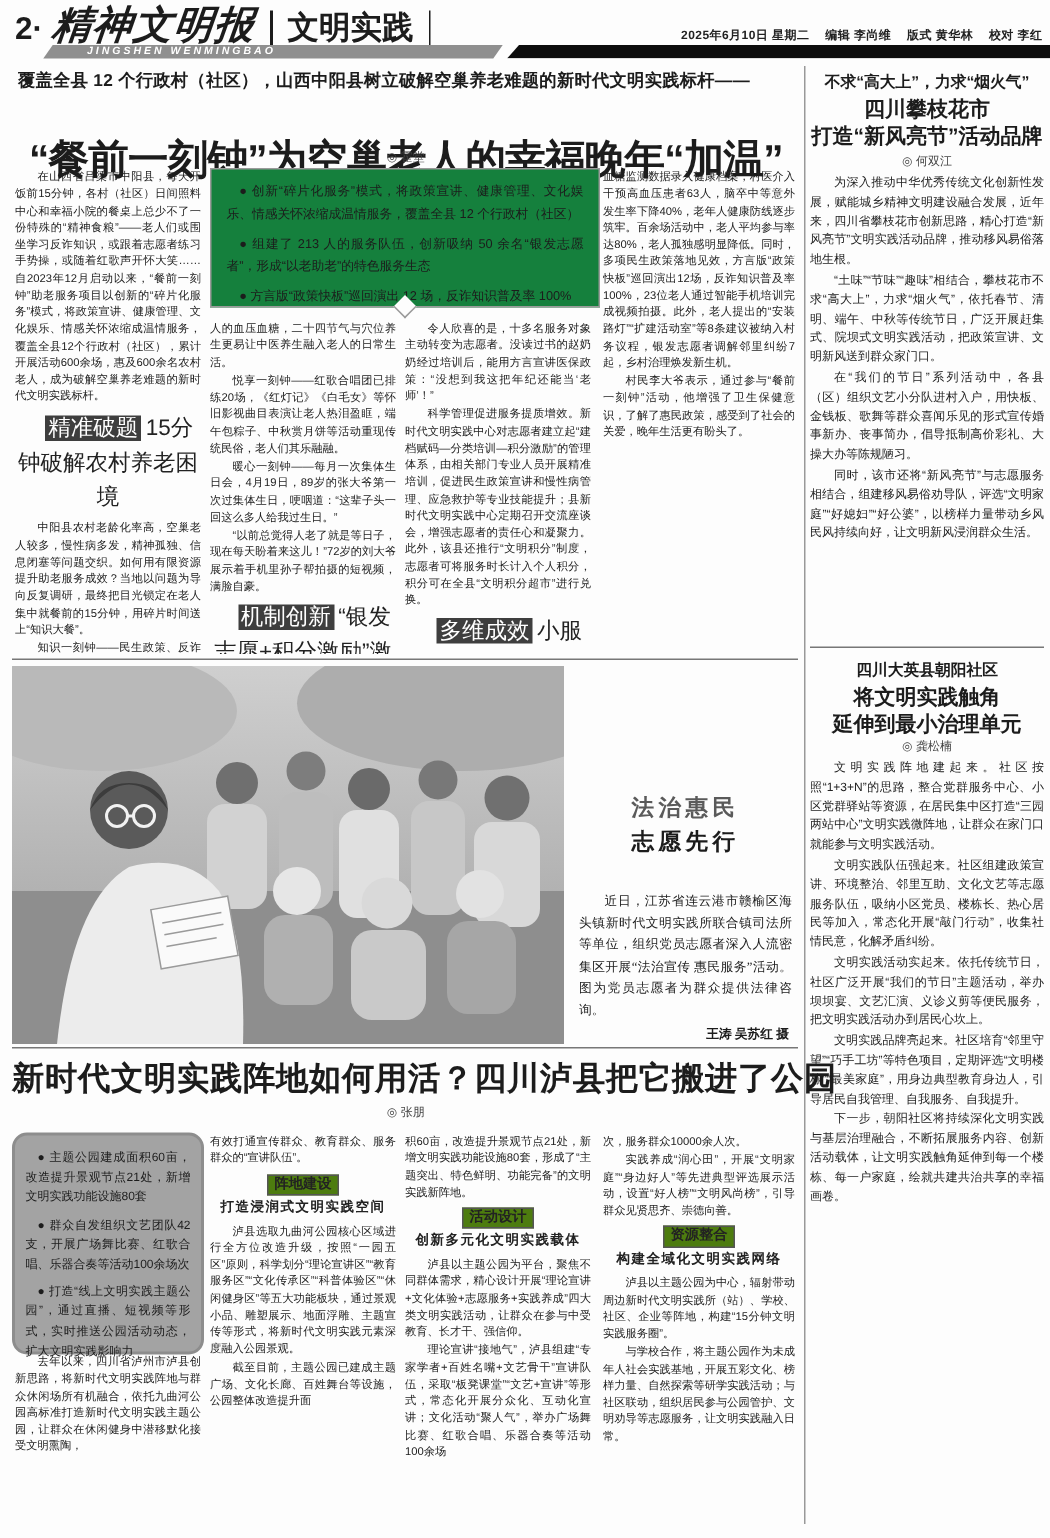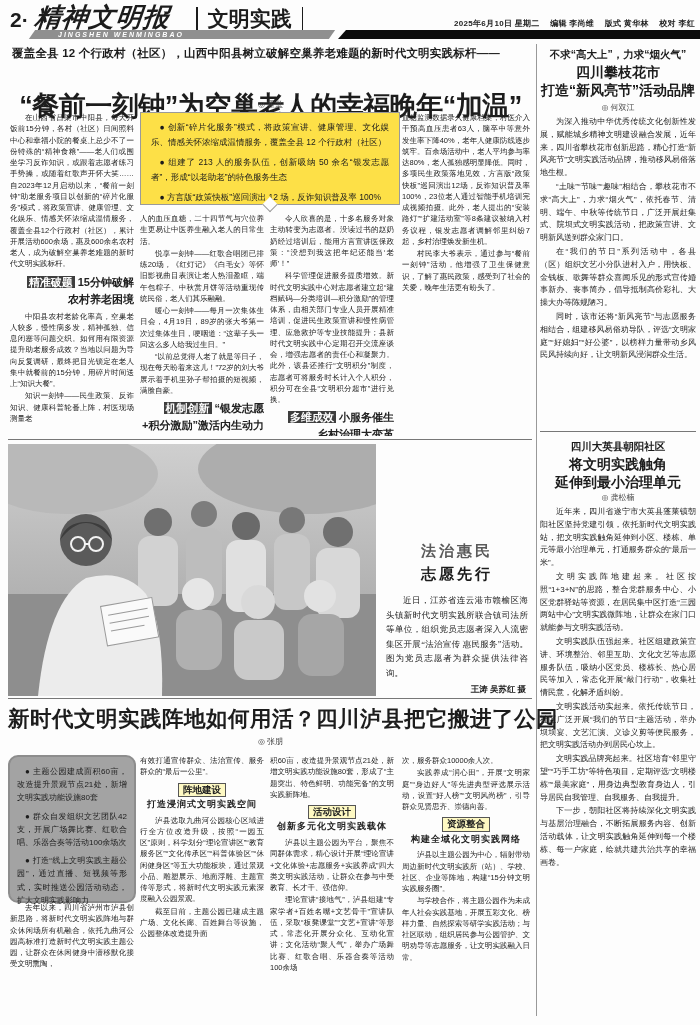--- a/index.html
+++ b/index.html
@@ -5,79 +5,79 @@
   html,body{margin:0;padding:0;background:#ffffff;}
   .page{position:relative;width:700px;height:1025px;background:#fdfdfd;overflow:hidden;
         font-family:"Liberation Sans","DejaVu Sans",sans-serif;color:#1c1c1c;}
   .abs{position:absolute;}
 
   
   .mast{position:absolute;left:10px;top:4px;display:flex;align-items:flex-end;gap:6px;}
   .pg{font-size:21px;font-weight:bold;line-height:1;}
   .brush{font-family:"DejaVu Serif","Liberation Serif",serif;font-weight:900;font-style:italic;
          font-size:26px;line-height:1;transform:skewX(-6deg);letter-spacing:1px;}
-  .sect{font-size:21px;font-weight:900;line-height:1.1;padding:0 10px;margin-left:20px;
+  .sect{font-size:21px;font-weight:900;line-height:1.1;padding:0 10px;margin-left:4px;
         border-left:2px solid #1c1c1c;border-right:1px solid #1c1c1c;}
   .pinband{position:absolute;left:32px;top:30px;width:300px;height:9px;background:#8f8f8f;
            transform:skewX(-35deg);display:flex;align-items:center;}
   .pinband span{display:block;transform:skewX(35deg);color:#fff;font-size:7px;font-style:italic;
                 font-weight:bold;letter-spacing:2px;padding-left:26px;white-space:nowrap;}
   .blackbar{position:absolute;left:338px;top:30px;width:362px;height:9px;background:#0d0d0d;
             clip-path:polygon(8px 0,100% 0,100% 100%,0 100%);}
   .dateline{position:absolute;right:5px;top:18px;font-size:8px;font-weight:bold;color:#222;
             letter-spacing:.3px;}
   .dateline span{margin-left:8px;}
 
   
   .hline{position:absolute;background:#777;height:1px;}
   .vline{position:absolute;background:#999;width:1px;}
 
   
   .kicker{position:absolute;font-size:11.5px;font-weight:bold;letter-spacing:.2px;}
   .headline-xl{position:absolute;font-size:27px;font-weight:900;letter-spacing:-.5px;
                text-align:center;white-space:nowrap;}
   .byline{position:absolute;font-size:8px;color:#444;text-align:center;}
-  .hlbox{position:absolute;background:#fde047;border:1px solid #9a9a9a;padding:7px 10px 4px;}
+  .hlbox{position:absolute;background:#15803d;border:1px solid #9a9a9a;padding:7px 10px 4px;}
   .hlbox:after{content:"";position:absolute;left:50%;bottom:-6px;width:10px;height:10px;
                background:#fdfdfd;border-right:1px solid #9a9a9a;border-bottom:1px solid #9a9a9a;
                transform:translateX(-50%) rotate(45deg);}
   .hlbox p{margin:0 0 5px;font-size:8.5px;line-height:1.75;text-align:justify;text-indent:1em;}
 
   .col{position:absolute;overflow:hidden;text-align:justify;font-size:7.5px;line-height:1.5;color:#222;}
   .col p{margin:0 0 1px;text-indent:2em;}
   .col p.cont{text-indent:0;}
-  .lead-sub{font-size:11px;font-weight:bold;line-height:1.55;margin:4px 0 3px;text-indent:1em;
-            text-align:right;}
+  .lead-sub{font-size:15px;font-weight:normal;line-height:1.55;margin:4px 0 3px;text-indent:1em;
+            text-align:center;}
   .lead-sub .tag{background:#3e3e3e;color:#fff;padding:0 2px;margin-right:3px;}
 
   
   .photo{position:absolute;overflow:hidden;background:#b5b5b5;}
   .capblock{position:absolute;display:flex;flex-direction:column;justify-content:flex-end;}
   .cap-title{text-align:center;font-size:15px;font-weight:900;letter-spacing:3px;line-height:1.5;
-             margin-bottom:8px;}
+             margin-bottom:20px;}
   .cap-title .t1{color:#5a5a5a;}
   .cap-text{font-family:"Liberation Serif","DejaVu Serif",serif;font-size:8.5px;line-height:1.7;
             text-align:justify;text-indent:2em;margin:0 2px 4px;}
   .cap-credit{font-family:"Liberation Serif","DejaVu Serif",serif;font-size:8.5px;text-align:right;
               font-weight:bold;padding-right:4px;}
 
   
   .r-kicker{position:absolute;font-size:10.5px;font-weight:bold;text-align:center;width:156px;}
   .r-title{position:absolute;font-size:14px;font-weight:900;text-align:center;width:156px;line-height:1.25;}
   .rcol{position:absolute;overflow:hidden;text-align:justify;font-size:8px;line-height:1.6;color:#222;}
   .rcol p{margin:0 0 1px;text-indent:2em;}
 
   
   .headline-lg{position:absolute;font-size:21.5px;font-weight:900;letter-spacing:.5px;
                text-align:left;white-space:nowrap;}
   .roundbox{position:absolute;background:#a3a3a3;border:2px solid #8d8d8d;border-radius:10px;
             padding:8px 7px;}
   .roundbox p{margin:0 0 5px;font-size:8px;line-height:1.65;text-align:justify;text-indent:1em;}
   .bottom-sub{text-align:center;margin:5px 0 4px;line-height:1.3;}
-  .bottom-sub .tag{display:inline-block;background:#fef9c3;border:1px solid #555;padding:0 4px;
+  .bottom-sub .tag{display:inline-block;background:#4d7c0f;border:1px solid #555;padding:0 4px;
                    font-weight:bold;font-size:9.5px;}
   .bottom-sub .rest{display:block;font-family:"Liberation Serif","DejaVu Serif",serif;font-weight:bold;
                     font-size:9px;letter-spacing:1px;margin-top:2px;}
 </style>
 </head>
 <body>
 
 <div class="page">
 
   <div class="mast">
@@ -226,21 +226,20 @@
 
   <div class="hline" style="left:540px;top:431px;width:156px;"></div>
 
   <div class="r-kicker" style="left:540px;top:440px;">四川大英县朝阳社区</div>
   <div class="r-title" style="left:540px;top:456px;">
     <span>将文明实践触角</span><br>
     <span>延伸到最小治理单元</span>
   </div>
   <div class="byline" style="left:540px;top:492px;width:156px;">◎ 龚松楠</div>
   <div class="rcol" style="left:540px;top:506px;width:156px;height:510px;">
-      <p>近年来，四川省遂宁市大英县蓬莱镇朝阳社区坚持党建引领，依托新时代文明实践站，把文明实践触角延伸到小区、楼栋、单元等最小治理单元，打通服务群众的“最后一米”。</p>
       <p>文明实践阵地建起来。社区按照“1+3+N”的思路，整合党群服务中心、小区党群驿站等资源，在居民集中区打造“三园两站中心”文明实践微阵地，让群众在家门口就能参与文明实践活动。</p>
       <p>文明实践队伍强起来。社区组建政策宣讲、环境整治、邻里互助、文化文艺等志愿服务队伍，吸纳小区党员、楼栋长、热心居民等加入，常态化开展“敲门行动”，收集社情民意，化解矛盾纠纷。</p>
       <p>文明实践活动实起来。依托传统节日，社区广泛开展“我们的节日”主题活动，举办坝坝宴、文艺汇演、义诊义剪等便民服务，把文明实践活动办到居民心坎上。</p>
       <p>文明实践品牌亮起来。社区培育“邻里守望”“巧手工坊”等特色项目，定期评选“文明楼栋”“最美家庭”，用身边典型教育身边人，引导居民自我管理、自我服务、自我提升。</p>
       <p>下一步，朝阳社区将持续深化文明实践与基层治理融合，不断拓展服务内容、创新活动载体，让文明实践触角延伸到每一个楼栋、每一户家庭，绘就共建共治共享的幸福画卷。</p>
     </div>
 
   <div class="hline" style="left:8px;top:698px;width:524px;"></div>
   <div class="headline-lg" style="left:8px;top:704px;width:525px;">新时代文明实践阵地如何用活？四川泸县把它搬进了公园</div>
   <div class="byline" style="left:8px;top:736px;width:525px;">◎ 张朋</div>
@@ -248,21 +247,21 @@
   <div class="roundbox" style="left:8px;top:755px;width:110px;height:128px;">
       <p>● 主题公园建成面积60亩，改造提升景观节点21处，新增文明实践功能设施80套</p>
       <p>● 群众自发组织文艺团队42支，开展广场舞比赛、红歌合唱、乐器合奏等活动100余场次</p>
       <p>● 打造“线上文明实践主题公园”，通过直播、短视频等形式，实时推送公园活动动态，扩大文明实践影响力</p>
     </div>
   <div class="col" style="left:10px;top:902px;width:124px;height:114px;">
       <p>去年以来，四川省泸州市泸县创新思路，将新时代文明实践阵地与群众休闲场所有机融合，依托九曲河公园高标准打造新时代文明实践主题公园，让群众在休闲健身中潜移默化接受文明熏陶，</p>
     </div>
 
   <div class="col" style="left:140px;top:755px;width:124px;height:261px;">
-    <p class="cont">有效打通宣传群众、法治宣传、服务群众的“最后一公里”。</p>
+    <p class="cont">有效打通宣传群众、教育群众、服务群众的“宣讲队伍”。</p>
     <div class="bottom-sub">
       <span class="tag">阵地建设</span>
       <span class="rest">打造浸润式文明实践空间</span>
     </div>
     <div>
         <p>泸县选取九曲河公园核心区域进行全方位改造升级，按照“一园五区”原则，科学划分“理论宣讲区”“教育服务区”“文化传承区”“科普体验区”“休闲健身区”等五大功能板块，通过景观小品、雕塑展示、地面浮雕、主题宣传等形式，将新时代文明实践元素深度融入公园景观。</p>
         <p>截至目前，主题公园已建成主题广场、文化长廊、百姓舞台等设施，公园整体改造提升面</p>
       </div>
   </div>
 

